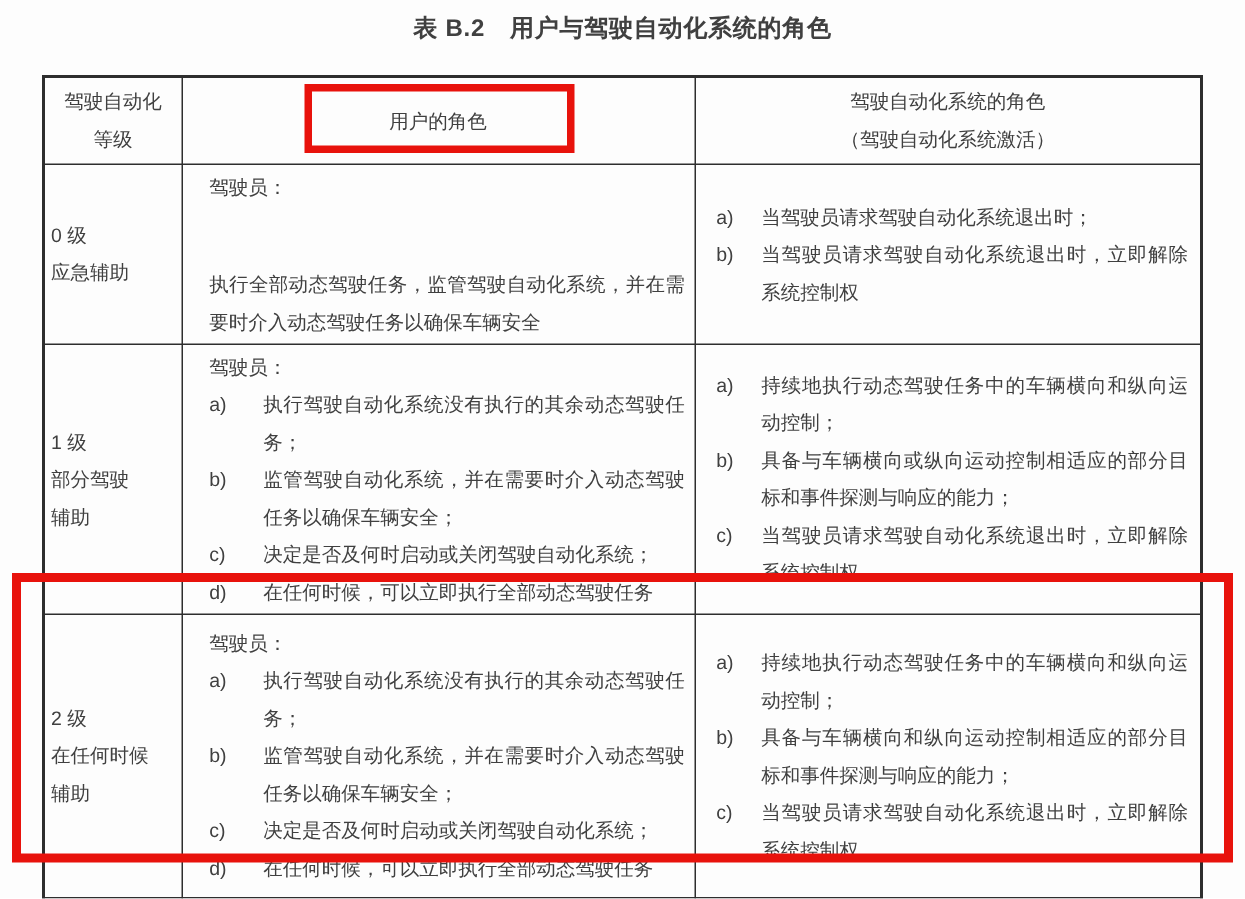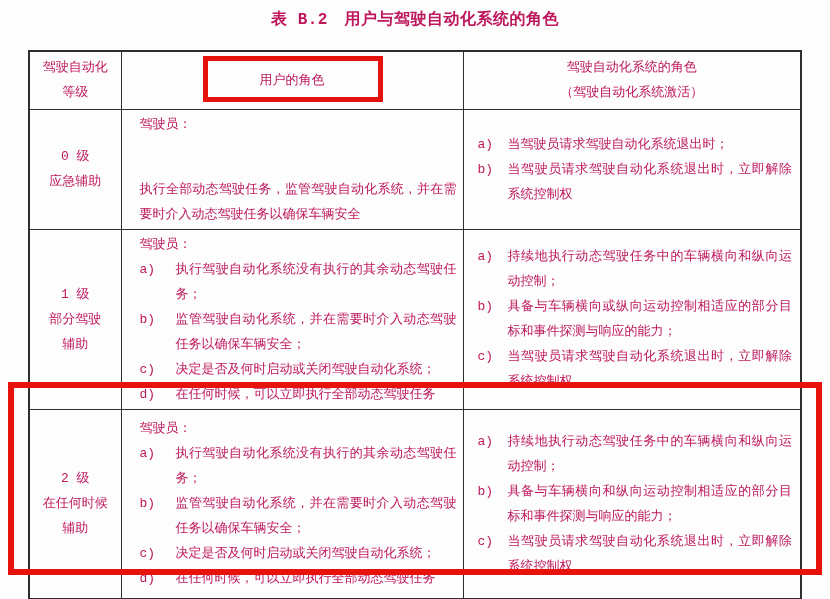--- a/index.html
+++ b/index.html
@@ -1,39 +1,39 @@
 <!DOCTYPE html>
 <html><head>
 <meta charset="utf-8">
 <style>
   html,body { margin:0; padding:0; background:#ffffff; }
   .page {
     position:relative; width:830px; height:599px; background:#fdfdfd;
-    font-family:Liberation Mono, monospace; color:#be185d; overflow:hidden;
+    font-family:Liberation Sans, sans-serif; color:#404040; overflow:hidden;
   }
   .doc-title {
     position:absolute; top:9px; left:0; right:0; text-align:center;
     font-size:16px; font-weight:bold; letter-spacing:0.5px;
   }
   table.roles {
     position:absolute; left:28px; top:50px; width:772px;
     border-collapse:collapse; table-layout:fixed;
     border:2px solid #2e2e2e;
     padding-left:38px;
   }
   table.roles td {
     border:1px solid #2e2e2e; vertical-align:middle;
     font-size:13px; line-height:25px; overflow:hidden;
   }
   tr.r-head { height:58px; }
   tr.r0 { height:90px; }
   tr.r1 { height:180px; }
   tr.r2 { height:190px; }
   td.head { text-align:center; }
-  td.level-cell { text-align:center; padding:0 4px; }
+  td.level-cell { padding:0 4px; }
   td.cell-user { padding:2px 6px 2px 18px; }
   td.cell-system { padding:2px 8px 2px 14px; }
   .item { display:flex; text-align:justify; }
   .cell-user .item .m { flex:none; width:36px; }
   .cell-system .item .m { flex:none; width:30px; }
   .item .t { flex:1; }
   .para { text-align:justify;margin-top:40px; }
   .anno {
     position:absolute; box-sizing:border-box; pointer-events:none;
     border-style:solid; border-color:#e8120c; background:transparent;

